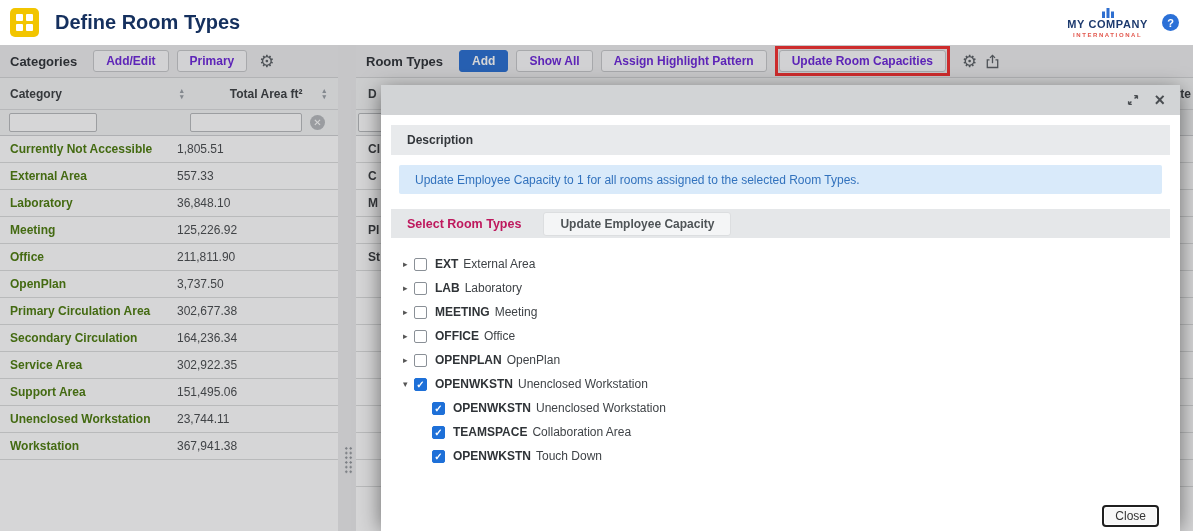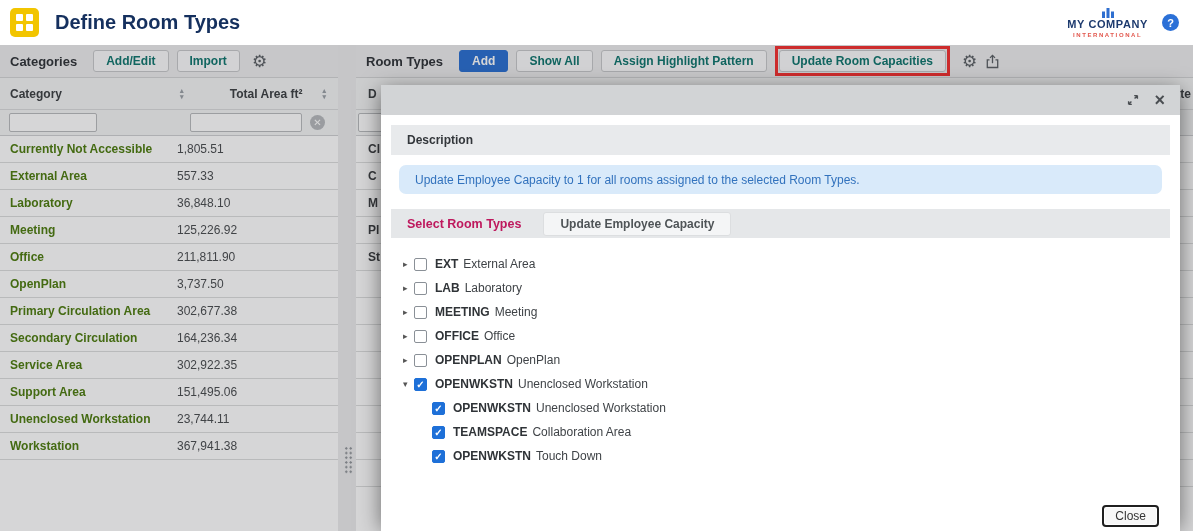--- a/index.html
+++ b/index.html
@@ -26,21 +26,21 @@
   .content { position:absolute; top:45px; left:0; right:0; bottom:0; background:#fff; }
   .panel-left { position:absolute; left:0; top:0; width:338px; bottom:0; background:#fff; }
   .gap { position:absolute; left:338px; width:18px; top:0; bottom:0; background:#ececed; }
   .handle { position:absolute; left:6px; top:401px; width:9px; height:28px;
     background-image:radial-gradient(#8d9297 1px, transparent 1.3px); background-size:4.5px 4.7px; }
   .panel-right { position:absolute; left:356px; right:0; top:0; bottom:0; background:#fff; }
   .toolbar { height:33px; background:#ededee; border-bottom:1px solid #d4d5d6;
     display:flex; align-items:center; padding:14px 10px; gap:8px; }
   .tl-title { font-size:13px; font-weight:bold; color:#2f3338; margin-right:8px; }
   .btn { background:#fbfbfc; border:1px solid #c7c9cb; border-radius:3px; font-size:12px;
-    font-weight:bold; color:#0f766e; padding:3px 12px; font-family:inherit; cursor:pointer; }
+    font-weight:bold; color:#6d28d9; padding:3px 12px; font-family:inherit; cursor:pointer; }
   .btn-primary { background:#2a70d2; border-color:#2a70d2; color:#fff; }
   .red-ring { border:3px solid #f53030; padding:1px; display:inline-flex; }
   .icon-gear { font-size:17px; color:#5b6065; line-height:1; margin-left:4px; }
   
   .col-head { height:32px; background:#f3f4f5; border-bottom:1px solid #dadbdc;
     display:flex; align-items:center; font-size:12px; font-weight:bold; color:#3c4043; padding:0 8px 0 10px;gap:16px;}
   .sorter { display:inline-flex; flex-direction:column; font-size:7px; color:#9aa0a6; line-height:.8; margin:0 4px;}
   .ch-cat { width:150px; }
   .ch-area { margin-left:auto; }
   .filter-row { height:26px; background:#f3f4f5; border-bottom:1px solid #cfd0d2;
@@ -67,21 +67,21 @@
     background:rgba(25,28,32,0.18); z-index:5; }
   
   .modal { position:absolute; left:381px; top:85px; width:799px; height:440px; z-index:10;
     background:#fff; box-shadow:0 5px 20px rgba(0,0,0,.5); }
   .m-titlebar { height:30px; background:#d2d4d6; display:flex; justify-content:flex-end;
     align-items:center; gap:15px; padding-right:15px; }
   .m-close { font-size:18px; font-weight:bold; color:#4a4e52; line-height:1; }
   .m-body { position:relative; height:410px; background:#fff; }
   .sec-bar { margin:10px 10px 0; height:30px; background:#e8eaec; display:flex; align-items:center;
     padding-left:16px; font-size:12px; font-weight:bold; color:#33373b; }
-  .info-box { margin:10px 18px 0; height:29px; background:#d9eafa; border-radius:7px;
+  .info-box { margin:10px 18px 0; height:29px; background:#d9eafa; border-radius:2px;
     display:flex; align-items:center; padding-left:16px; font-size:12px; color:#3272bd; }
   .select-bar { margin:15px 10px 0; height:29px; background:#e5e7e9; display:flex;
     align-items:center; padding-left:16px; gap:22px; }
   .select-bar .lbl { font-size:12.5px; font-weight:bold; color:#be185d; }
   .btn-soft { background:#f4f5f6; border:1px solid #dcdee0; border-radius:3px; font-size:12px;
     font-weight:bold; color:#4f5457; padding:4px 16px; font-family:inherit; }
   .tree { padding:14px 0 0 22px; }
   .tree-row { height:24px; display:flex; align-items:center; font-size:12px; color:#3f4347; }
   .tree-row.child { padding-left:29px; }
   .arrow { width:11px; color:#555; font-size:9px; }
@@ -121,21 +121,21 @@
       <div class="help">?</div>
     </div>
   </div>
 
   <div class="content">
 
     <div class="panel-left">
       <div class="toolbar">
         <span class="tl-title">Categories</span>
         <button class="btn">Add/Edit</button>
-        <button class="btn">Import</button>
+        <button class="btn">Primary</button>
         <span class="icon-gear">⚙</span>
       </div>
       <div class="col-head">
         <span class="ch-cat">Category</span>
         <span class="sorter">
             <span>▴</span>
             <span>▾</span>
           </span>
         <span class="ch-area">Total Area ft²</span>
         <span class="sorter">

